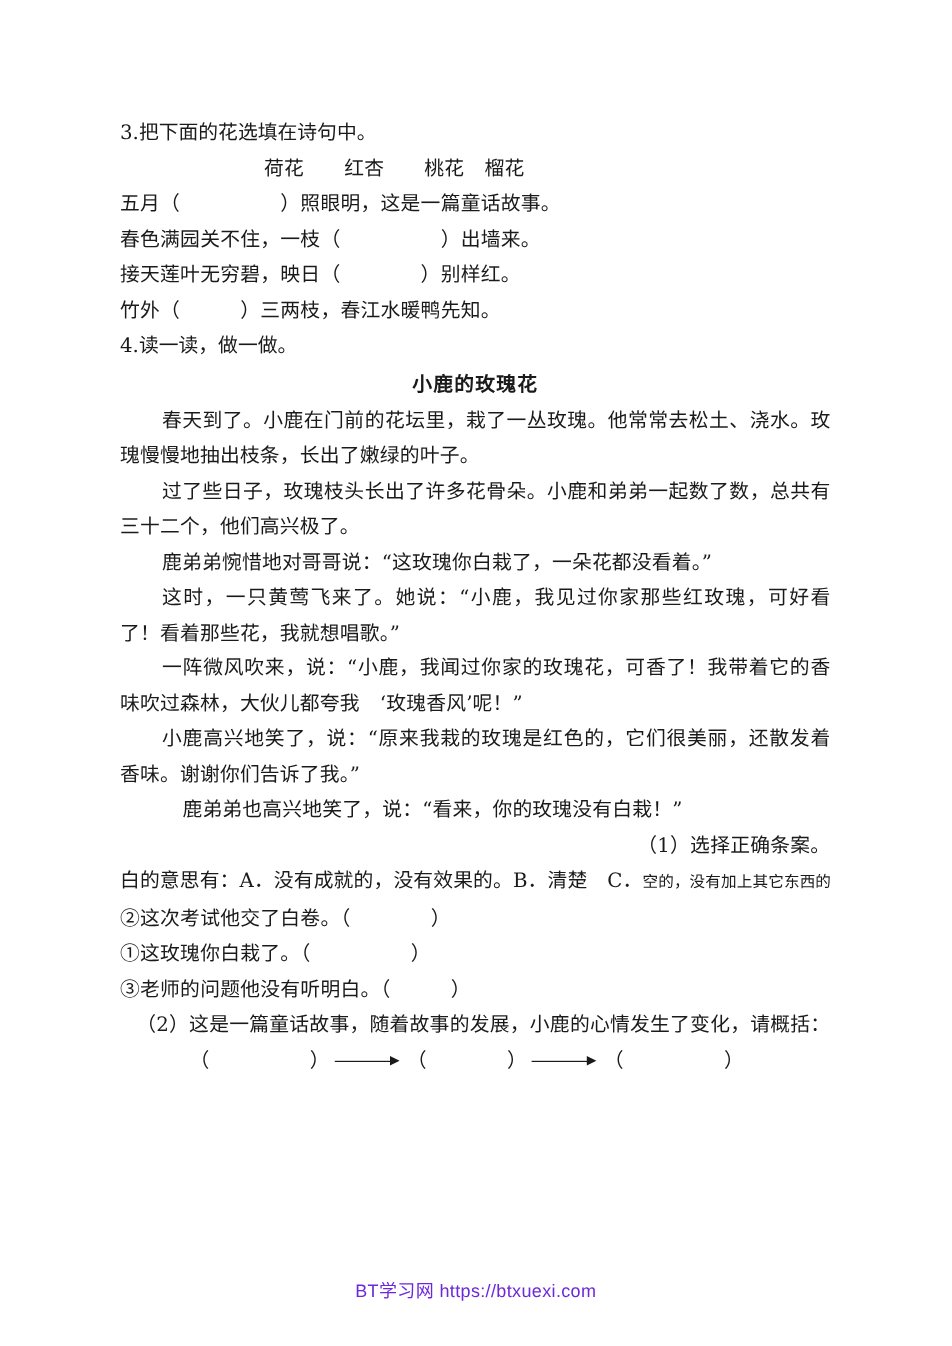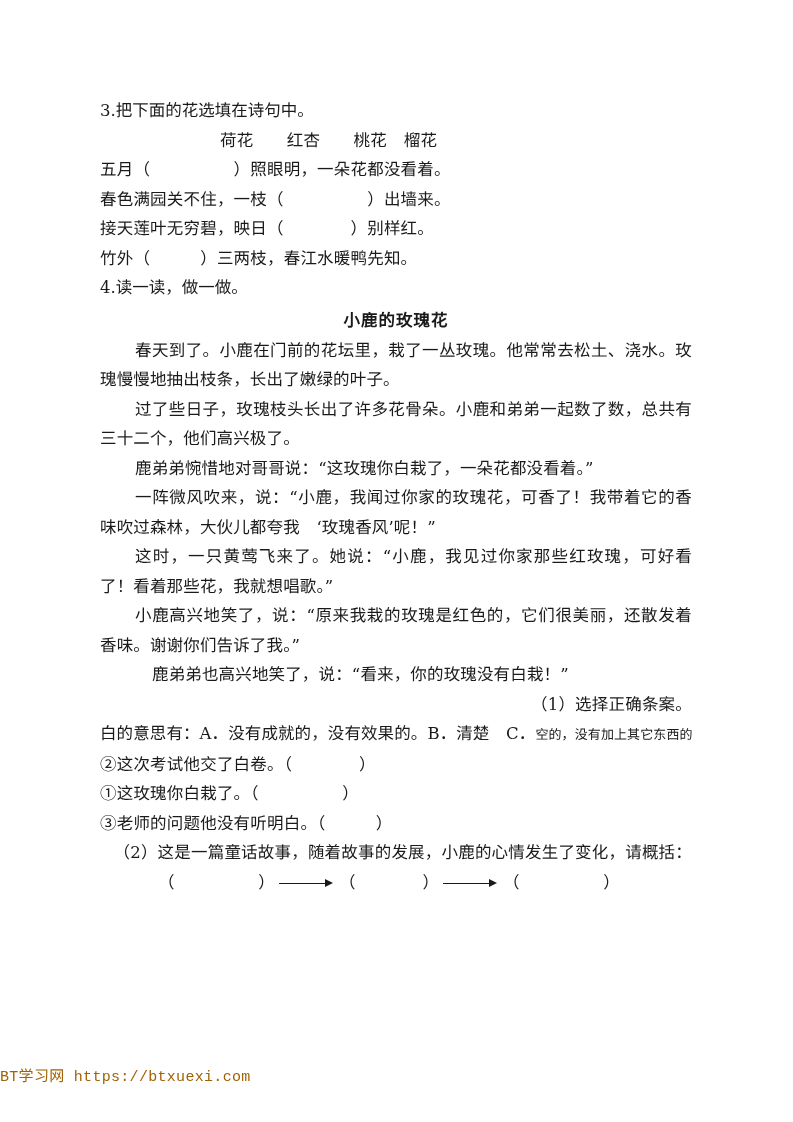--- a/index.html
+++ b/index.html
@@ -133,50 +133,51 @@
     border-bottom: 4px solid transparent;
     border-left: 8px solid #1a1a1a;
   }
 
   
   .watermark {
     position: absolute;
     left: 0;
     top: 1064px;
     width: 793px;
-    font-family: Liberation Mono, monospace;
+    text-align: center;
+    font-family: Liberation Sans, sans-serif;
     font-size: 15px;
-    color: #a16207;
+    color: #6d28d9;
     letter-spacing: 0.3px;
   }
 </style>
 </head>
 <body>
 
 <div class="page">
   <div class="content">
 
     <div class="q-head">3.把下面的花选填在诗句中。</div>
 
     <div class="options-row">荷花　　红杏　　桃花　榴花</div>
 
-    <div class="poem">五月（　　　　　）照眼明，一朵花都没看着。</div>
+    <div class="poem">五月（　　　　　）照眼明，这是一篇童话故事。</div>
     <div class="poem">春色满园关不住，一枝（　　　　　）出墙来。</div>
     <div class="poem">接天莲叶无穷碧，映日（　　　　）别样红。</div>
     <div class="poem">竹外（　　　）三两枝，春江水暖鸭先知。</div>
 
     <div class="q-head">4.读一读，做一做。</div>
 
     <div class="article-title">小鹿的玫瑰花</div>
 
     <div class="para">春天到了。小鹿在门前的花坛里，栽了一丛玫瑰。他常常去松土、浇水。玫瑰慢慢地抽出枝条，长出了嫩绿的叶子。</div>
     <div class="para">过了些日子，玫瑰枝头长出了许多花骨朵。小鹿和弟弟一起数了数，总共有三十二个，他们高兴极了。</div>
     <div class="para">鹿弟弟惋惜地对哥哥说：“这玫瑰你白栽了，一朵花都没看着。”</div>
+    <div class="para">这时，一只黄莺飞来了。她说：“小鹿，我见过你家那些红玫瑰，可好看了！看着那些花，我就想唱歌。”</div>
     <div class="para">一阵微风吹来，说：“小鹿，我闻过你家的玫瑰花，可香了！我带着它的香味吹过森林，大伙儿都夸我　‘玫瑰香风’呢！”</div>
-    <div class="para">这时，一只黄莺飞来了。她说：“小鹿，我见过你家那些红玫瑰，可好看了！看着那些花，我就想唱歌。”</div>
     <div class="para">小鹿高兴地笑了，说：“原来我栽的玫瑰是红色的，它们很美丽，还散发着香味。谢谢你们告诉了我。”</div>
     <div class="para deep-indent">鹿弟弟也高兴地笑了，说：“看来，你的玫瑰没有白栽！”</div>
 
     <div class="sub-q pad">（1）选择正确条案。</div>
 
     <div class="defs"><span>白的意思有：A．没有成就的，没有效果的。B．清楚　C．</span><span class="small">空的，没有加上其它东西的</span></div>
 
     <div class="item">②这次考试他交了白卷。（　　　　）</div>
     <div class="item">①这玫瑰你白栽了。（　　　　　）</div>
     <div class="item">③老师的问题他没有听明白。（　　　）</div>

